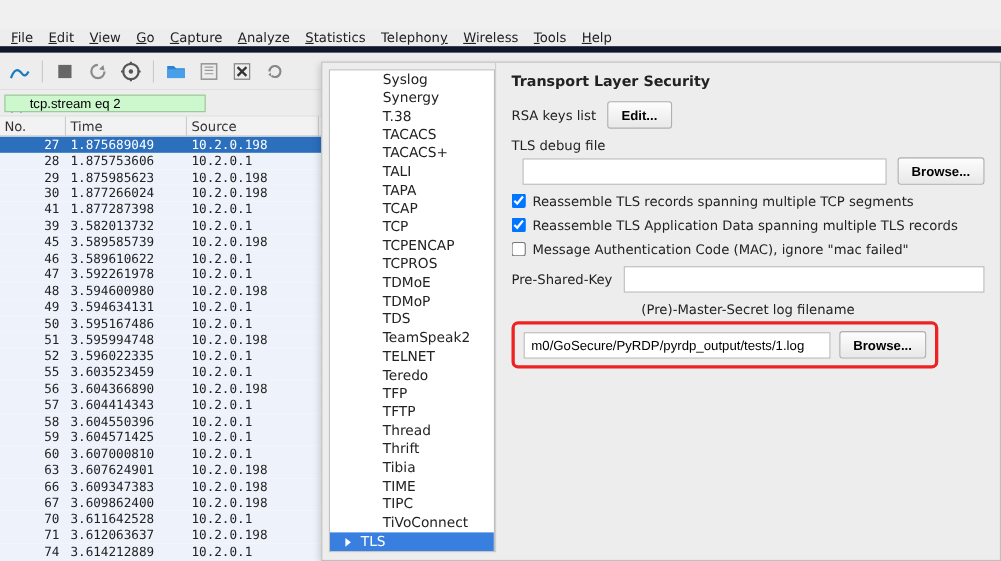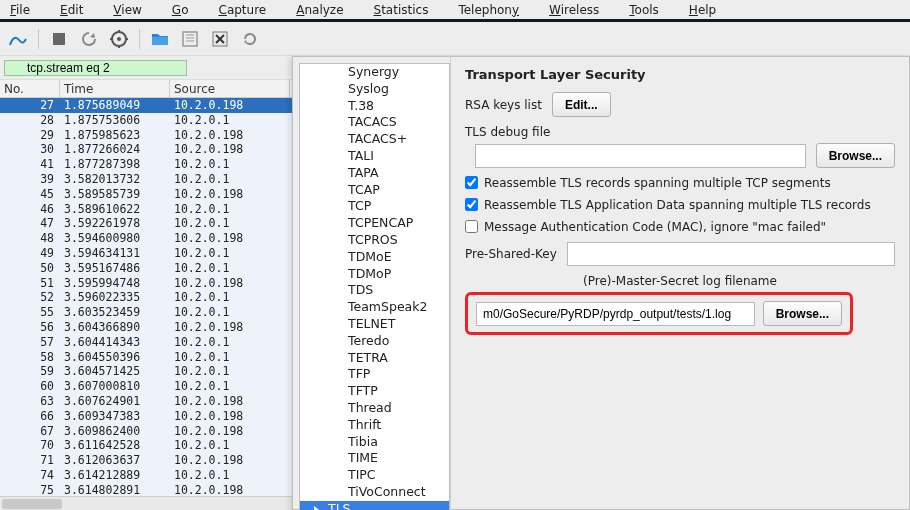--- a/index.html
+++ b/index.html
@@ -9,25 +9,26 @@
     font-size: 12px;
     background: #f0f0f0;
     color: #222;
     width: 910px; height: 510px;
     overflow: hidden;
   }
   
   .menubar {
     display: flex;
     align-items: center;
-    gap: 18px;
+    gap: 2px;
     padding: 2px 4px;
     background: #ededed;
-    border-bottom: 3px solid #0f172a;
+    border-bottom: 6px solid #0f172a;
     height: 22px;
+    margin-top: 26px;
   }
   .menubar .menu-item {
     padding: 2px 6px;
     cursor: default;
   }
   .menubar .menu-item .mnemonic { text-decoration: underline; }
 
   
   .toolbar {
     display: flex;
@@ -451,38 +452,37 @@
       </div>
     </div>
   <div class="hscrollbar">
       <div class="thumb"></div>
     </div>
 </div>
 
 <div class="pref-dialog">
   <div class="pref-left">
     <div class="proto-list">
+        <div class="item">Syslog</div>
         <div class="item">Synergy</div>
-        <div class="item">Syslog</div>
         <div class="item">T.38</div>
         <div class="item">TACACS</div>
         <div class="item">TACACS+</div>
         <div class="item">TALI</div>
         <div class="item">TAPA</div>
         <div class="item">TCAP</div>
         <div class="item">TCP</div>
         <div class="item">TCPENCAP</div>
         <div class="item">TCPROS</div>
         <div class="item">TDMoE</div>
         <div class="item">TDMoP</div>
         <div class="item">TDS</div>
         <div class="item">TeamSpeak2</div>
         <div class="item">TELNET</div>
         <div class="item">Teredo</div>
-        <div class="item">TETRA</div>
         <div class="item">TFP</div>
         <div class="item">TFTP</div>
         <div class="item">Thread</div>
         <div class="item">Thrift</div>
         <div class="item">Tibia</div>
         <div class="item">TIME</div>
         <div class="item">TIPC</div>
         <div class="item">TiVoConnect</div>
         <div class="item selected">TLS</div>
       </div>

